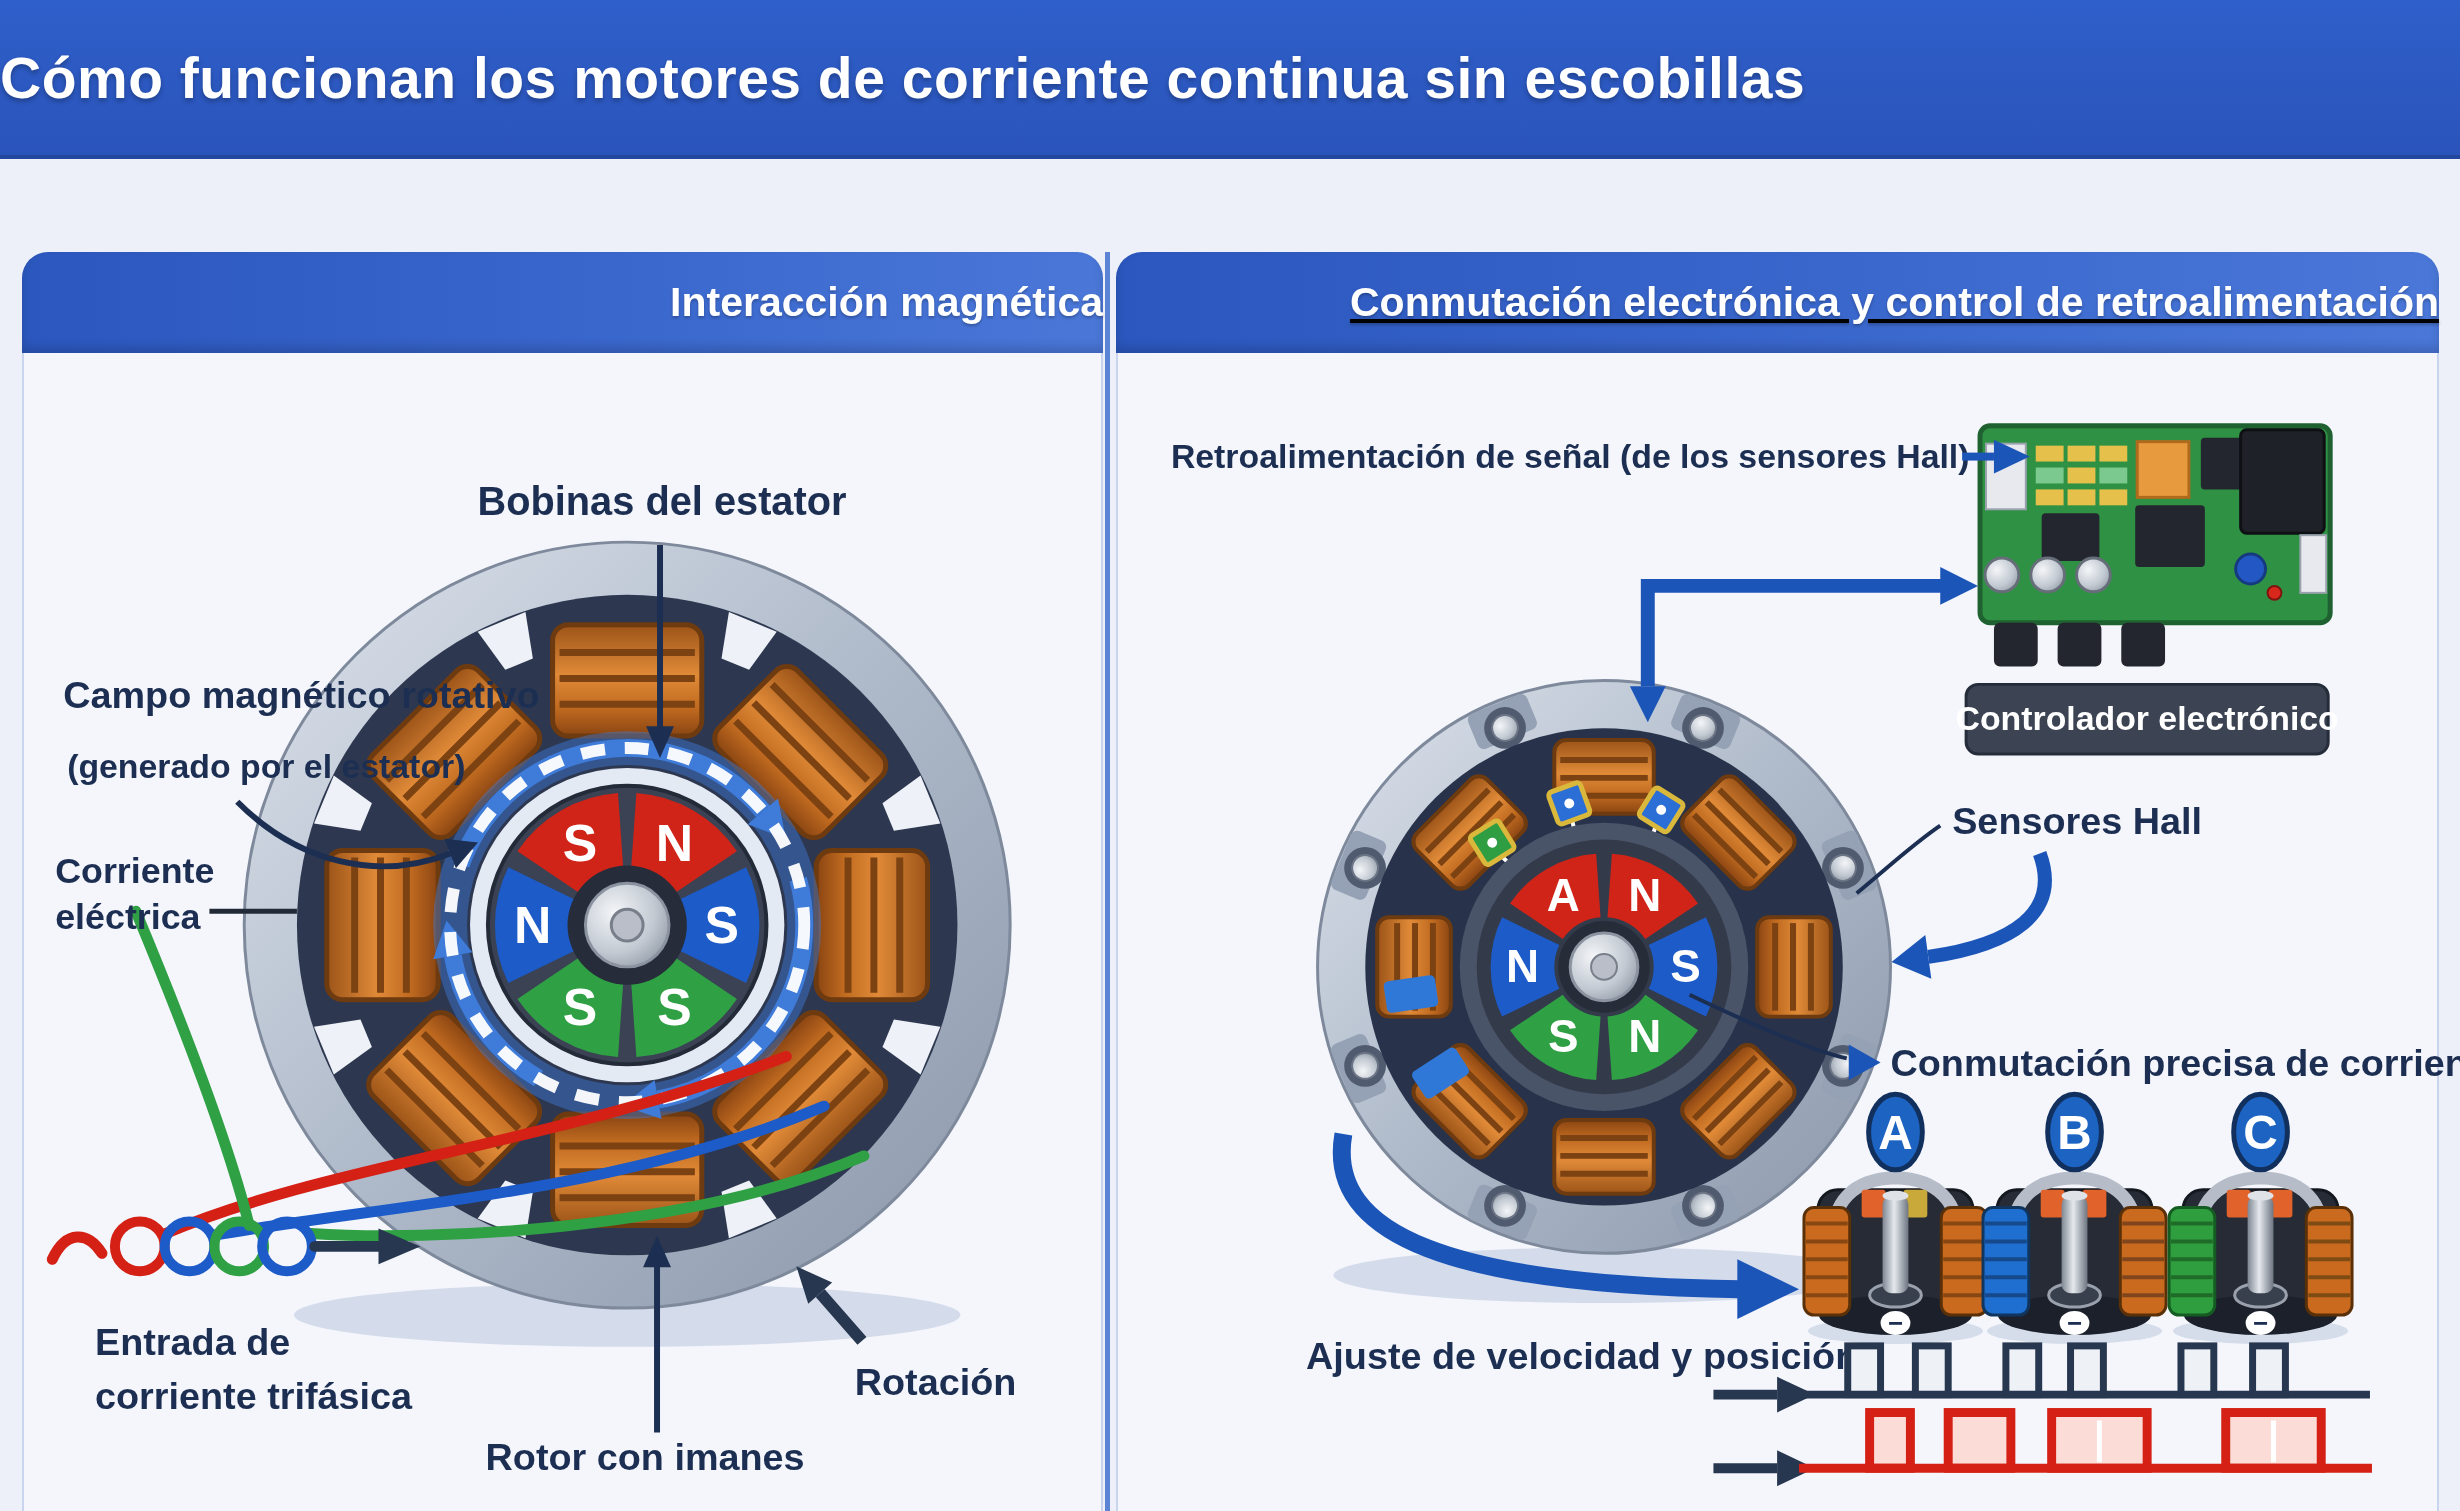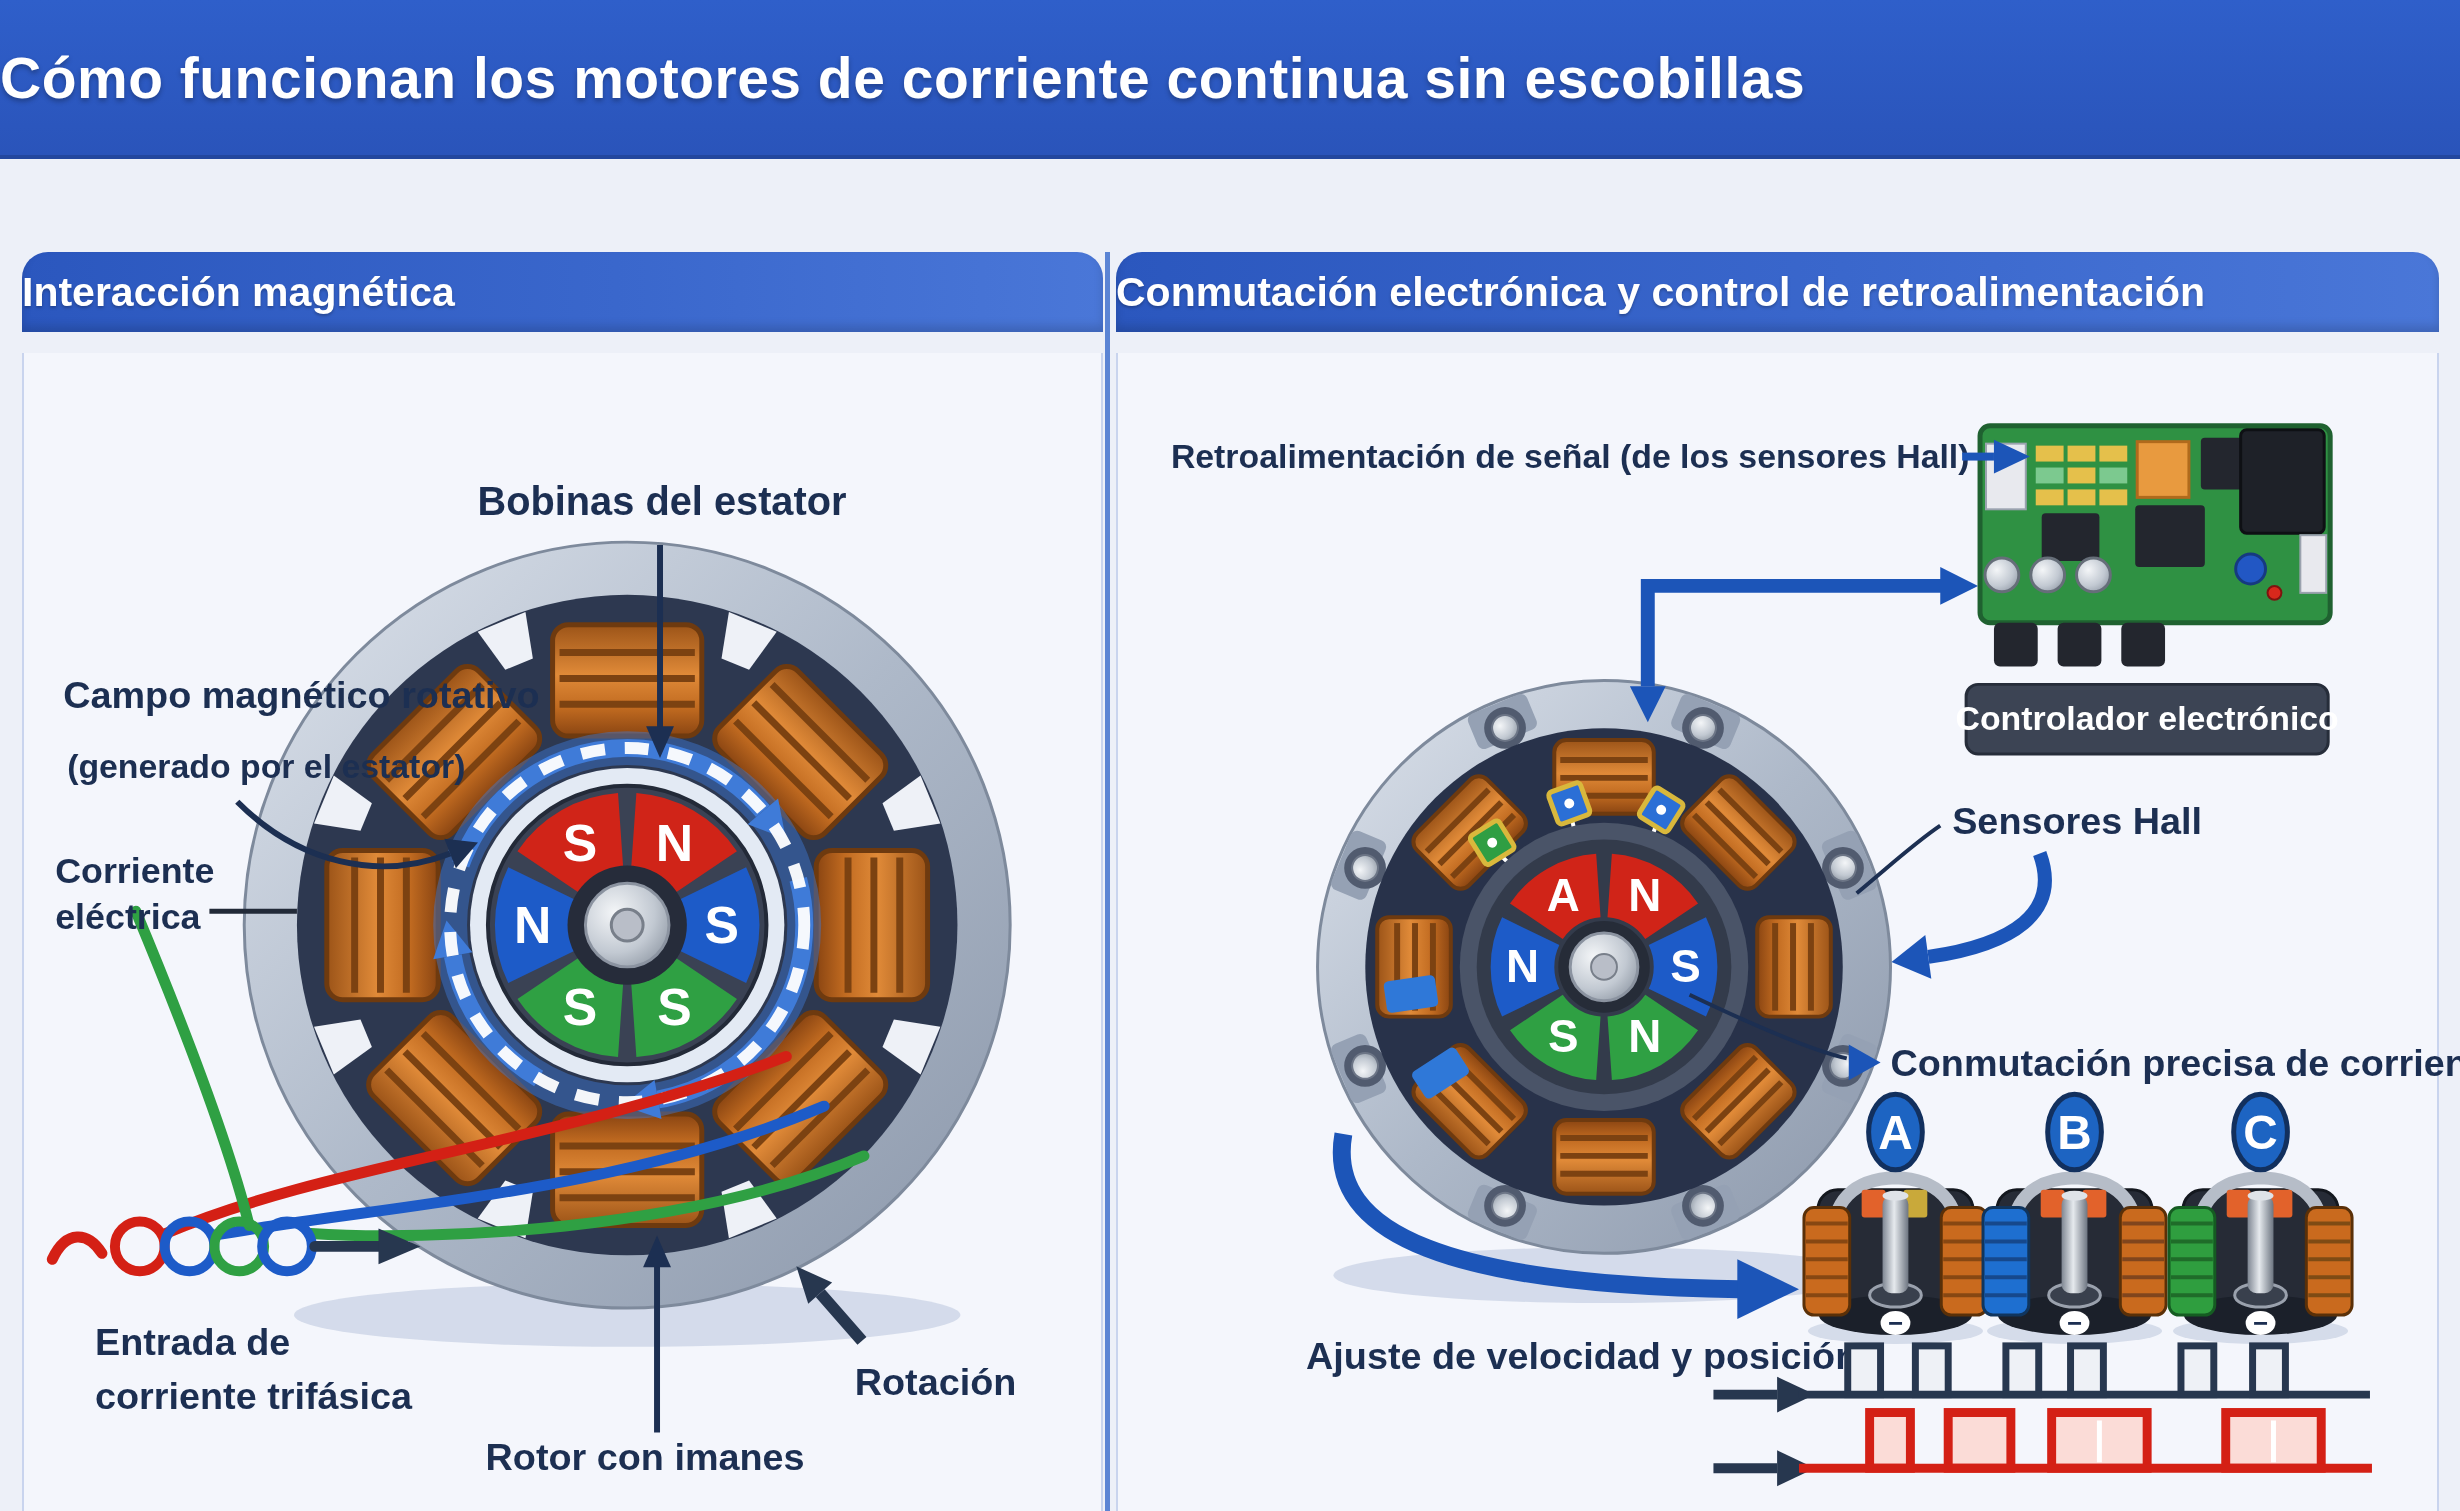--- a/index.html
+++ b/index.html
@@ -6,24 +6,24 @@
   .stage{position:relative;width:2461px;height:1511px;background:#edf0f8;overflow:hidden;
          font-family:"Liberation Sans",sans-serif;}
   .title-bar{position:absolute;top:0;left:0;width:2461px;height:155px;
              background:linear-gradient(180deg,#2f5fca 0%,#2a54ba 100%);
              border-bottom:4px solid #23479e;
              display:flex;align-items:center;justify-content:flex-start;}
   .title-bar span{color:#ffffff;font-weight:bold;font-size:57px;letter-spacing:0.5px;
                   text-shadow:0 3px 5px rgba(0,0,0,.28);}
   .panel{position:absolute;top:252px;bottom:0;}
   .panel-left{left:22px;width:1081px;}
-  .panel-right{left:1116px;width:1323px;}
-  .panel-header{height:80px;border-radius:26px 26px 0 0;
+  .panel-right{left:1116px;width:1323px;text-decoration:underline;}
+  .panel-header{height:101px;border-radius:26px 26px 0 0;
                 background:linear-gradient(90deg,#2b57be 0%,#3a67cc 55%,#4a77d8 100%);
-                display:flex;align-items:center;justify-content:flex-start;
+                display:flex;align-items:center;justify-content:flex-end;
                 box-shadow:inset 0 -6px 10px rgba(0,0,0,.15);}
   .panel-header span{color:#fff;font-weight:bold;font-size:41px;text-shadow:0 2px 3px rgba(0,0,0,.25);}
   .panel-body{position:absolute;top:101px;left:0;right:0;bottom:0;background:#f4f6fc;
               border-left:2px solid #c9d4ee;border-right:2px solid #c9d4ee;}
   .divider{position:absolute;left:1105px;top:252px;bottom:0;width:5px;background:#5b84d4;}
   svg.art{position:absolute;left:0;top:0;width:2461px;height:1511px;}
   svg text{font-family:"Liberation Sans",sans-serif;font-weight:700;fill:#1c2f52;}
   .seg-letter{fill:#ffffff;text-anchor:middle;}
   .badge-letter{fill:#ffffff;text-anchor:middle;font-size:48px;}
   .lbl{fill:#1c2f52;}

